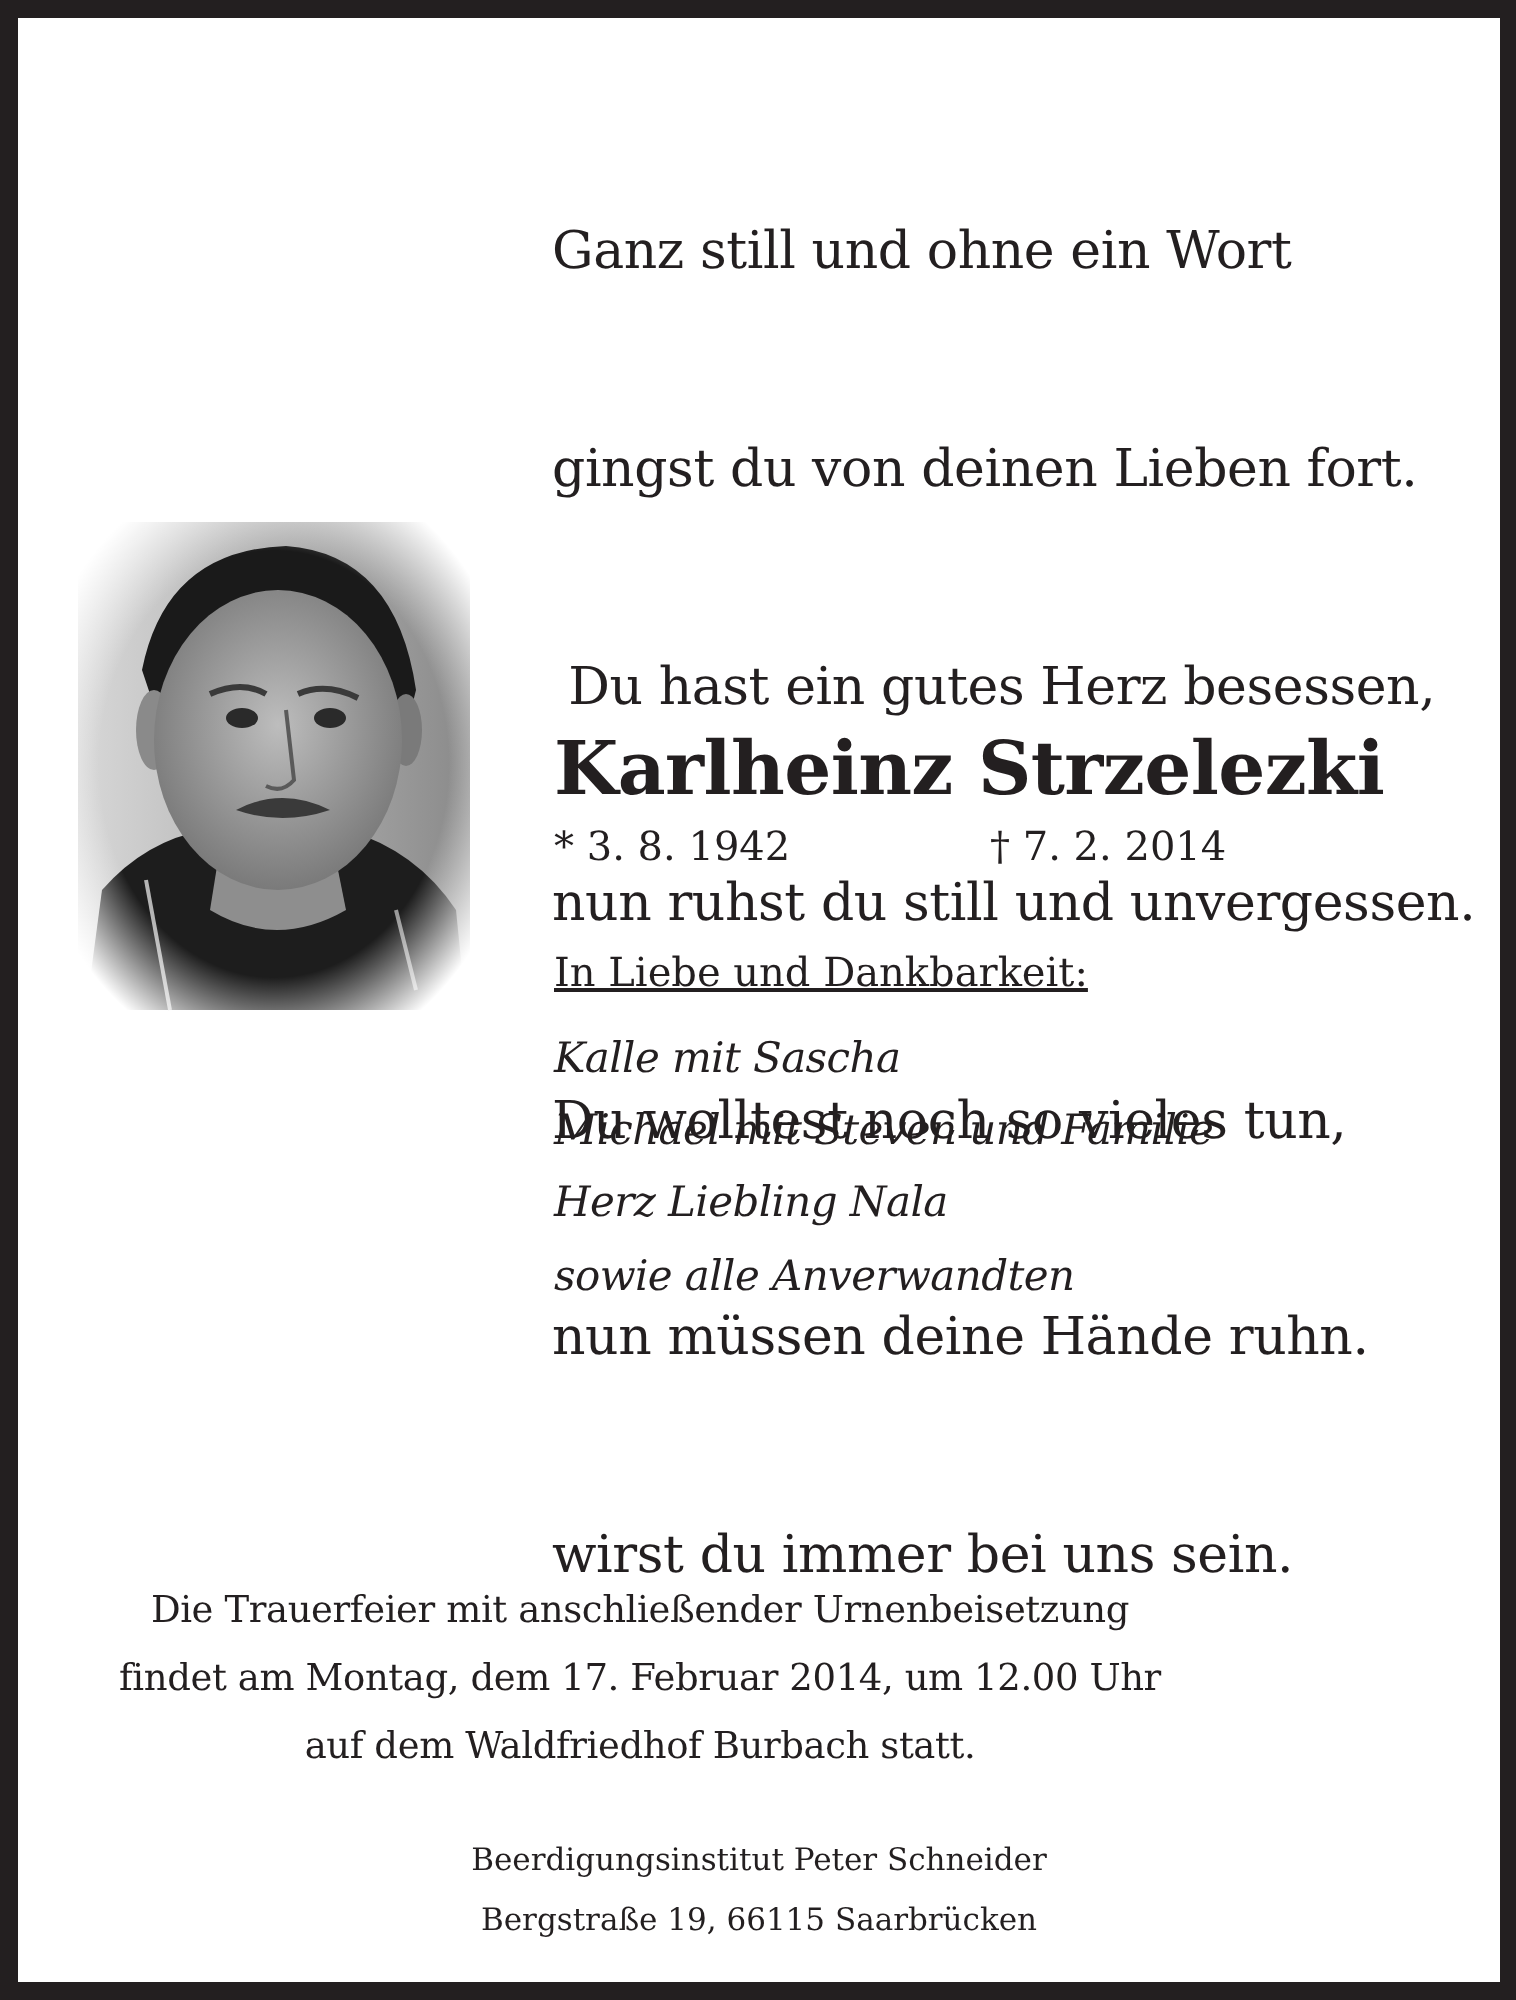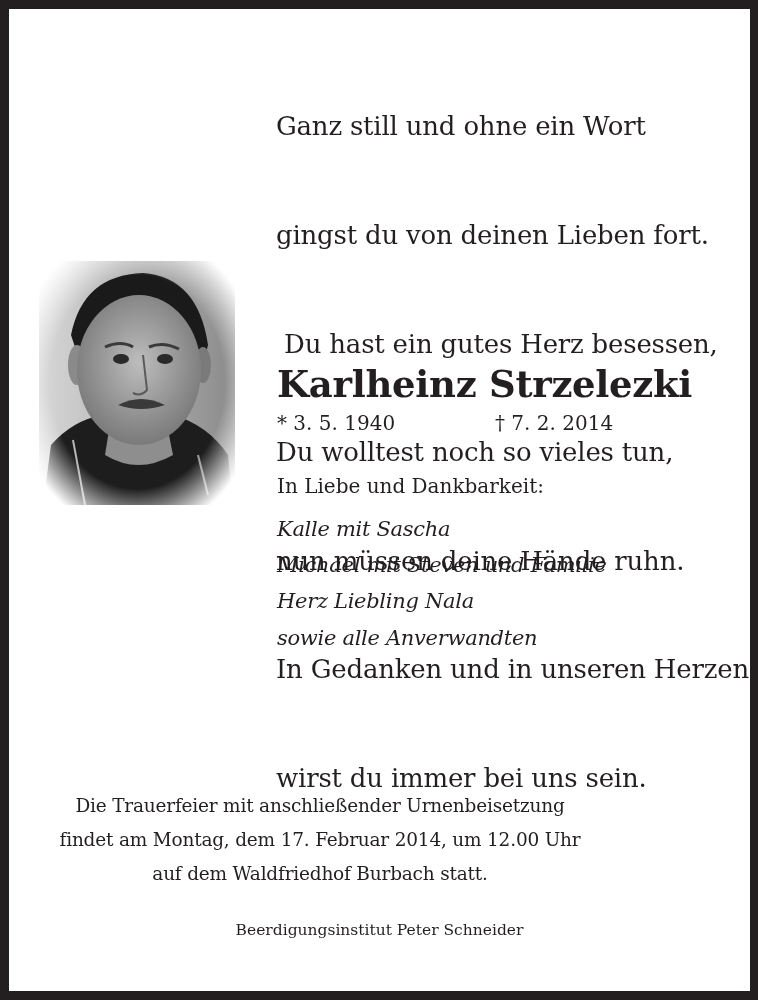--- a/index.html
+++ b/index.html
@@ -6,38 +6,38 @@
   body { width: 758px; height: 1000px; background: #231f20; position: relative; overflow: hidden; font-family: "DejaVu Serif", "Liberation Serif", serif; color: #231f20; }
   .sheet { position: absolute; left: 9px; top: 9px; width: 741px; height: 982px; background: #ffffff; }
   .poem { position: absolute; left: 267px; top: 27px; font-size: 26px; line-height: 36.2px; letter-spacing: -0.2px; white-space: pre; }
   .poem div { height: 36.2px; }
   .photo { position: absolute; left: 24px; top: 246px; width: 208px; height: 254px; background: #ffffff; }
   .photo svg { display: block; }
   .name { position: absolute; left: 268px; top: 353px; font-size: 37px; font-weight: bold; letter-spacing: -0.3px; font-family: "DejaVu Serif", serif; }
   .dates { position: absolute; left: 268px; top: 402px; font-size: 20px; width: 360px; }
   .dates .born { position: absolute; left: 0; top: 0; white-space: nowrap; }
   .dates .died { position: absolute; left: 218px; top: 0; white-space: nowrap; }
-  .thanks { position: absolute; left: 268px; top: 465px; font-size: 20px; }
+  .thanks { position: absolute; left: 268px; top: 465px; font-size: 20px; text-decoration: underline; }
   .family { position: absolute; left: 268px; top: 502px; font-size: 21px; line-height: 36.2px; font-style: italic; font-family: "DejaVu Serif", serif; letter-spacing: -0.3px; }
   .family div { height: 36.2px; white-space: nowrap; }
   .service { position: absolute; left: 0; top: 780px; width: 622px; text-align: center; font-size: 18.5px; line-height: 34px; letter-spacing: -0.2px; }
   .undertaker { position: absolute; left: 0; top: 906px; width: 741px; text-align: center; font-size: 15.5px; line-height: 30px; }
 </style>
 </head>
 <body>
 
 <div class="sheet">
 
   <div class="poem">
     <div>Ganz still und ohne ein Wort</div>
     <div>gingst du von deinen Lieben fort.</div>
     <div> Du hast ein gutes Herz besessen,</div>
+    <div>nun ruhst du still und unvergessen.</div>
     <div>Du wolltest noch so vieles tun,</div>
     <div>nun müssen deine Hände ruhn.</div>
-    <div>In Gedanken und in unseren Herzen</div>
     <div>wirst du immer bei uns sein.</div>
   </div>
 
   <div class="photo">
     <svg width="208" height="254" viewBox="0 0 208 254" xmlns="http://www.w3.org/2000/svg">
       <defs>
         <radialGradient id="vign" cx="50%" cy="50%" r="60%">
           <stop offset="70%" stop-color="#fff" stop-opacity="0"></stop>
           <stop offset="100%" stop-color="#fff" stop-opacity="1"></stop>
         </radialGradient>
@@ -74,36 +74,37 @@
 
       <path d="M85 150 Q108 138 132 150 Q108 158 85 150 Z" fill="#3a3a3a"></path>
 
       <rect x="0" y="0" width="208" height="254" fill="url(#vign)"></rect>
     </svg>
   </div>
 
   <div class="name">Karlheinz Strzelezki</div>
 
   <div class="dates">
-    <span class="born">* 3. 5. 1940</span>
+    <span class="born">* 3. 8. 1942</span>
     <span class="died">† 7. 2. 2014</span>
   </div>
 
   <div class="thanks">In Liebe und Dankbarkeit:</div>
 
   <div class="family">
     <div>Kalle mit Sascha</div>
     <div>Michael mit Steven und Familie</div>
     <div>Herz Liebling Nala</div>
     <div>sowie alle Anverwandten</div>
   </div>
 
   <div class="service">
     <div>Die Trauerfeier mit anschließender Urnenbeisetzung</div>
     <div>findet am Montag, dem 17. Februar 2014, um 12.00 Uhr</div>
     <div>auf dem Waldfriedhof Burbach statt.</div>
   </div>
 
   <div class="undertaker">
     <div>Beerdigungsinstitut Peter Schneider</div>
+    <div>Bergstraße 19, 66115 Saarbrücken</div>
   </div>
 
 </div>
 
 </body></html>

